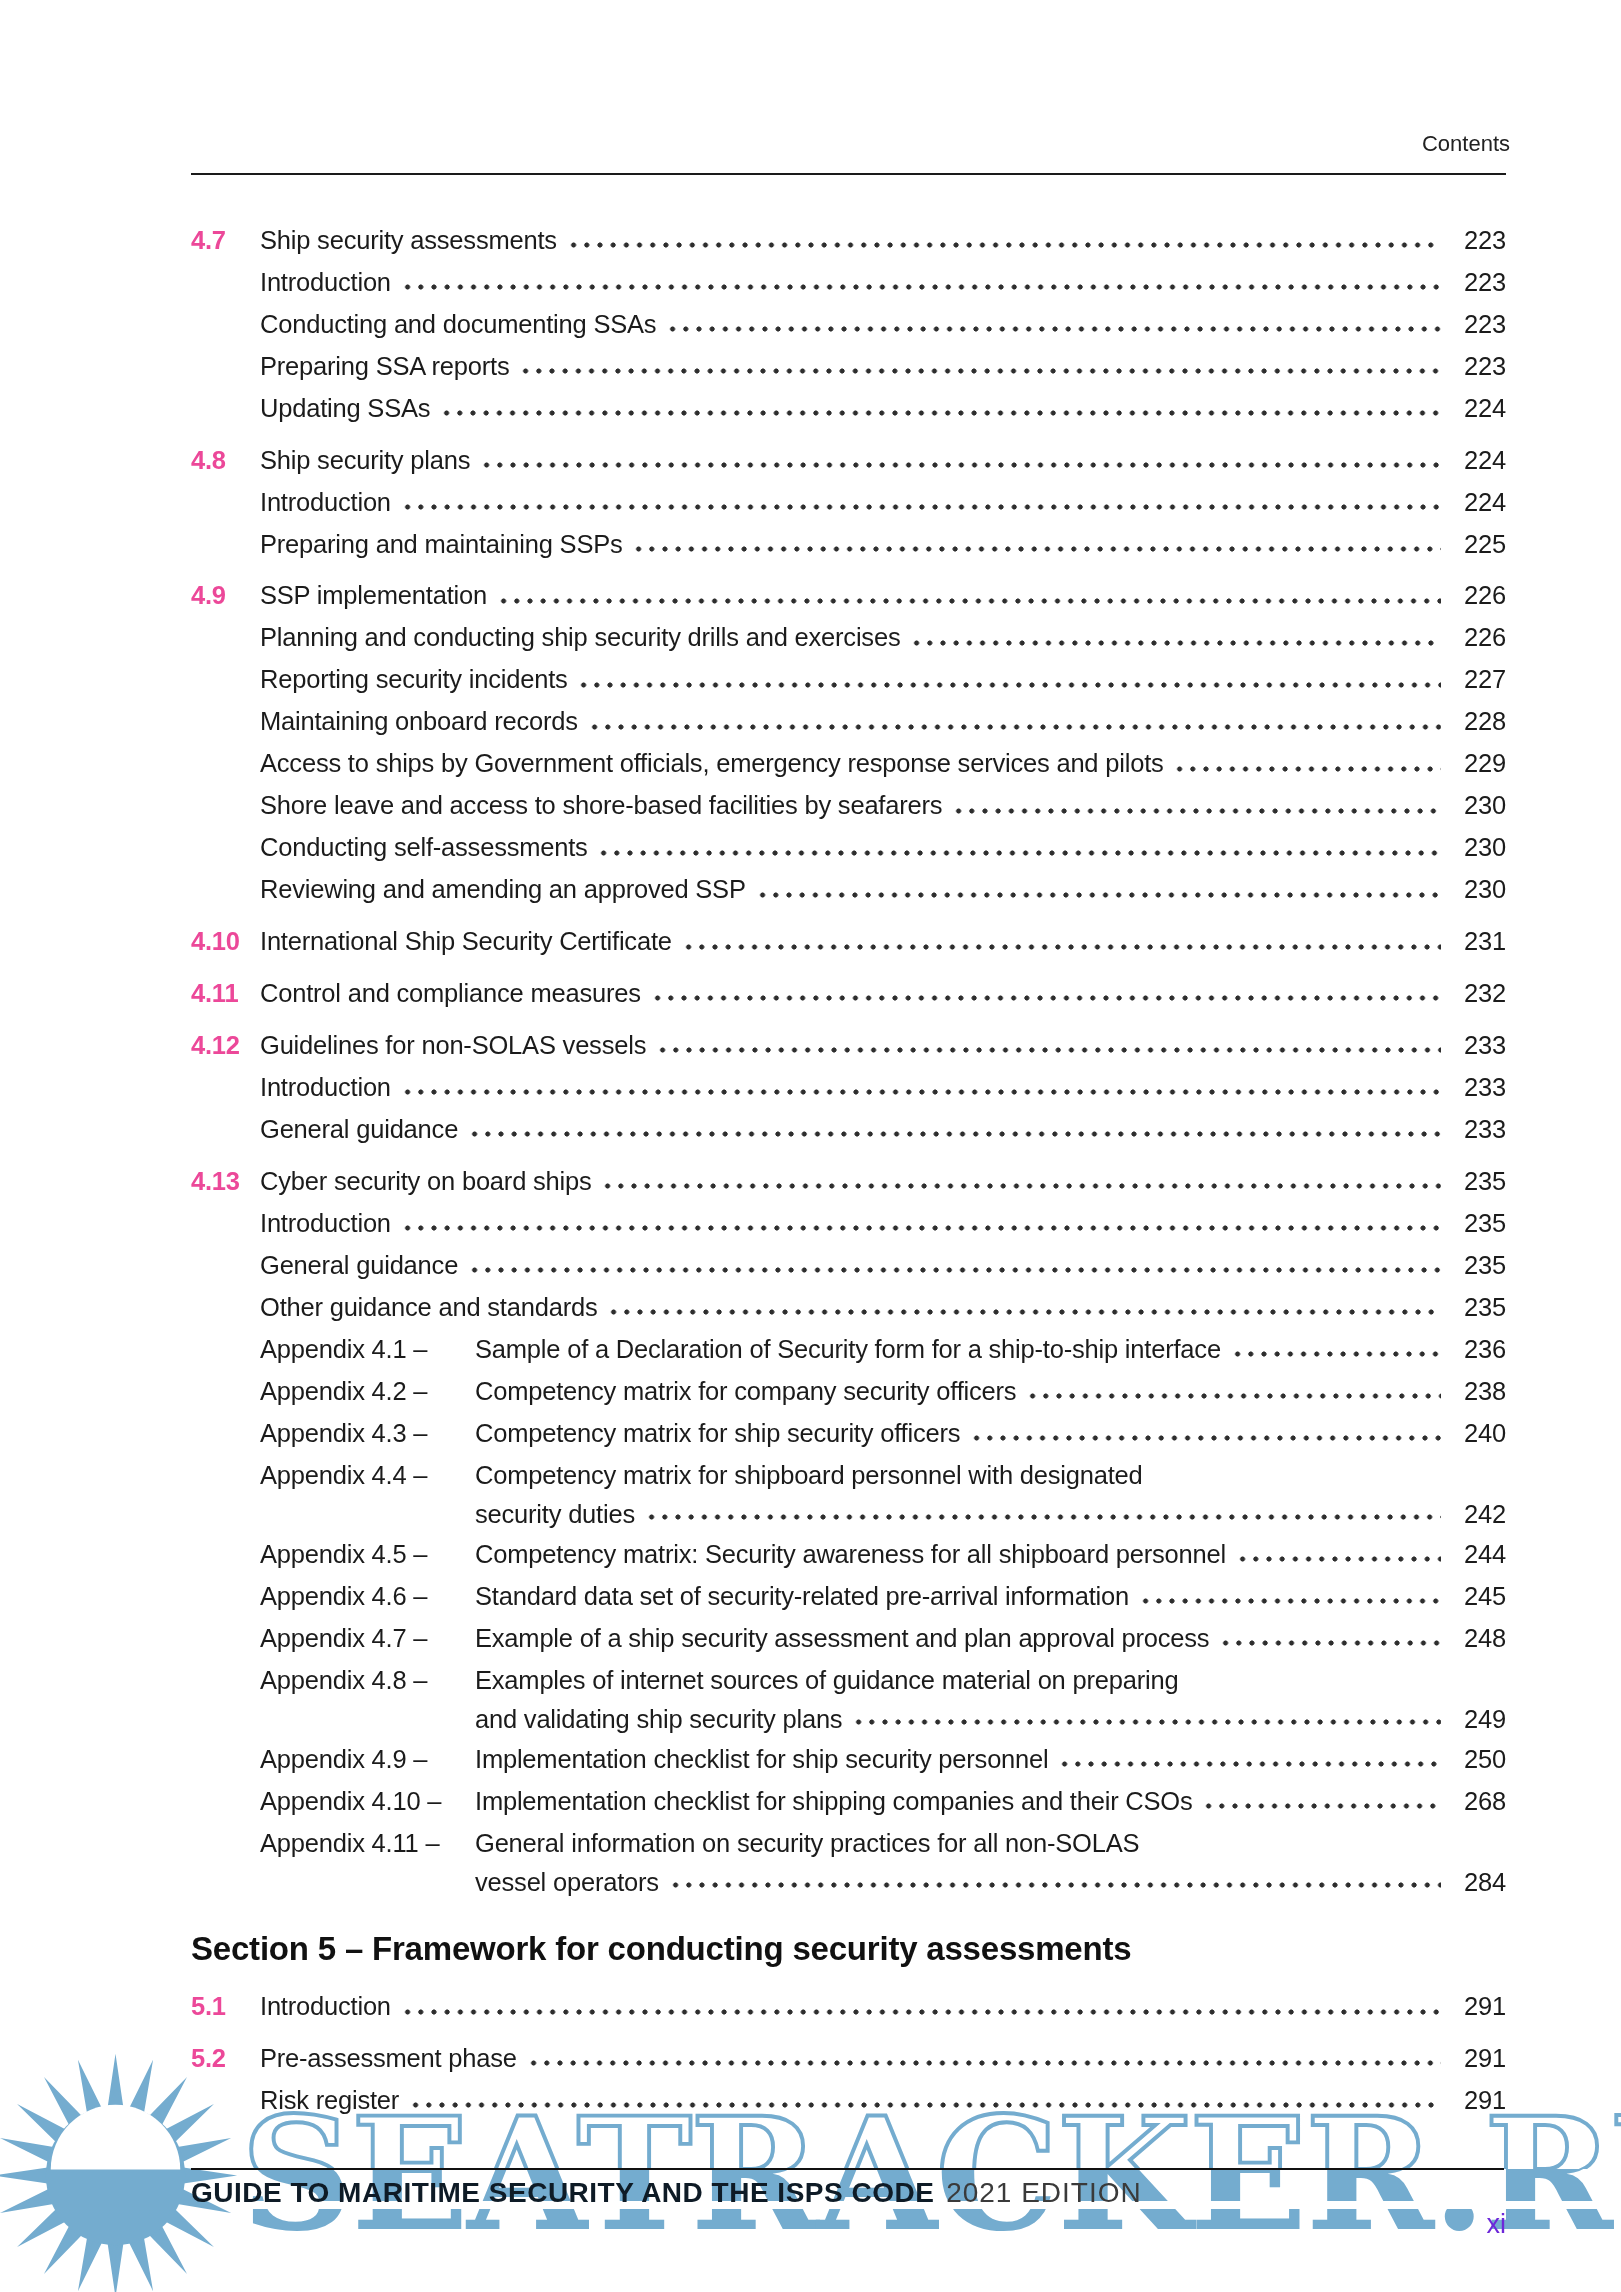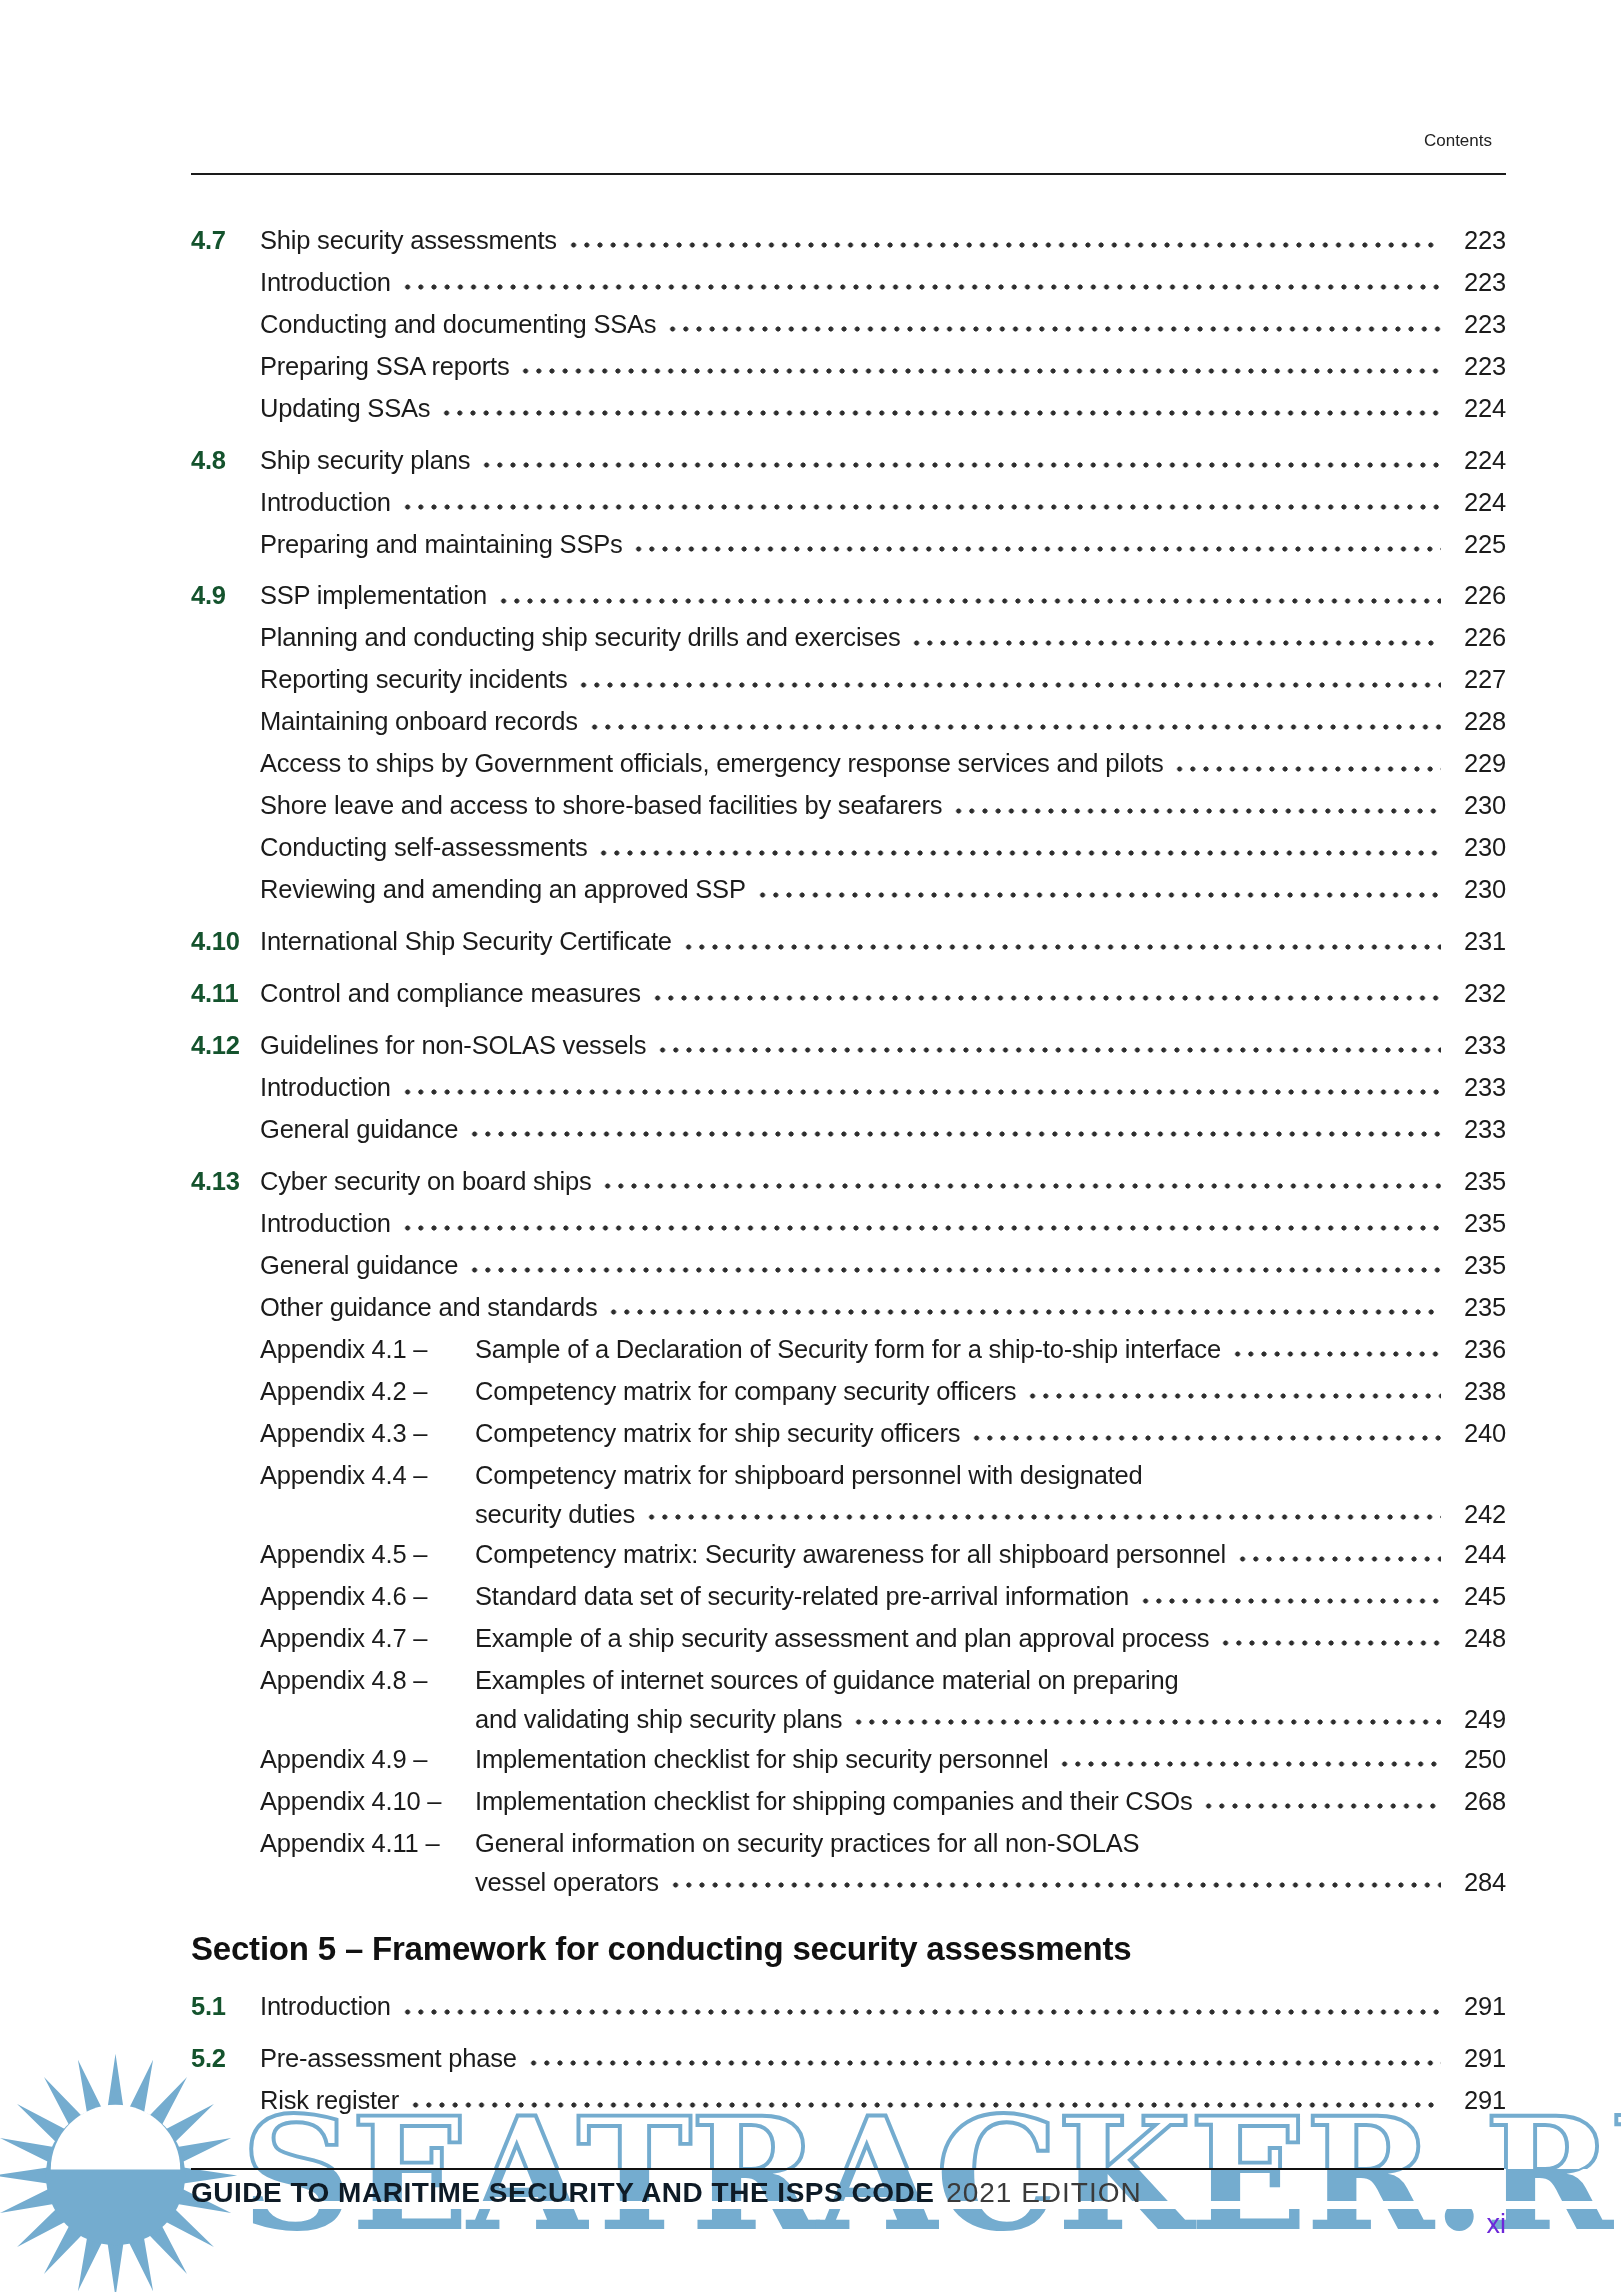--- a/index.html
+++ b/index.html
@@ -1,29 +1,29 @@
 <!DOCTYPE html>
 <html><head>
 <meta charset="utf-8">
 <style>
   html,body{margin:0;padding:0;}
   body{
     width:1621px;height:2293px;position:relative;background:#ffffff;
     font-family:"Liberation Sans",sans-serif;color:#1b1b1b;overflow:hidden;
   }
   
-  .running-header{position:absolute;top:131px;left:177px;width:1315px;text-align:right;
-    font-size:17px;color:#222;}
+  .running-header{position:absolute;top:131px;left:195px;width:1315px;text-align:right;
+    font-size:22px;color:#222;}
   .header-rule{position:absolute;top:173px;left:191px;width:1315px;height:2px;background:#1a1a1a;}
 
   
   #toc{position:absolute;top:209px;left:191px;width:1315px;z-index:2;}
   .row{display:flex;line-height:42px;font-size:25.5px;letter-spacing:-0.2px;}
   .row.numbered{margin-top:9.8px;}
-  .numcol{width:69px;flex-shrink:0;font-weight:bold;color:#14532d;}
+  .numcol{width:69px;flex-shrink:0;font-weight:bold;color:#ec4899;}
   .applabel{width:215px;flex-shrink:0;white-space:nowrap;}
   .appbody{flex:1;display:block;min-width:0;}
   .line{display:flex;flex:1;min-width:0;}
   .cont{line-height:37px;}
   .ttl{white-space:nowrap;}
   .leader{flex:1 1 auto;margin:0 2px 0 9.8px;
     background-image:radial-gradient(circle,#2d2d2d 2.2px,rgba(0,0,0,0) 2.8px);
     background-size:13.2px 7.8px;background-repeat:repeat-x;
     background-position:0 calc(100% - 11.8px);}
   .pagenum{width:63px;flex-shrink:0;text-align:right;}

